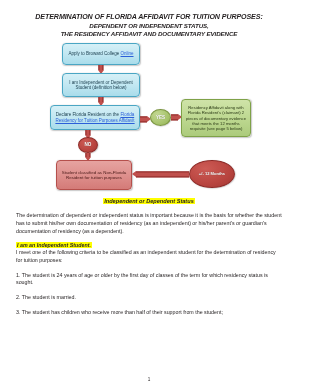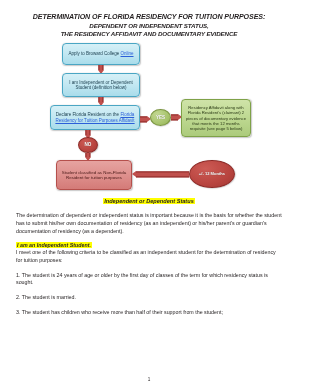--- a/index.html
+++ b/index.html
@@ -201,21 +201,21 @@
     left: 0;
     width: 100%;
     text-align: center;
     font-size: 4.6px;
   }
 </style>
 </head>
 <body>
 
 <div class="title-block">
-  <div class="title-line title-main">DETERMINATION OF FLORIDA RESIDENCY FOR TUITION PURPOSES:</div>
+  <div class="title-line title-main">DETERMINATION OF FLORIDA AFFIDAVIT FOR TUITION PURPOSES:</div>
   <div class="title-line title-sub">DEPENDENT OR INDEPENDENT STATUS,</div>
   <div class="title-line title-sub">THE RESIDENCY AFFIDAVIT AND DOCUMENTARY EVIDENCE</div>
 </div>
 
 <div class="flow">
 
   <div class="node box-blue" style="left:62px; top:2px; width:78px; height:22px;">
     <span class="txt">
       <span>Apply to Broward College </span><a class="link" href="#">Online</a>
     </span>

